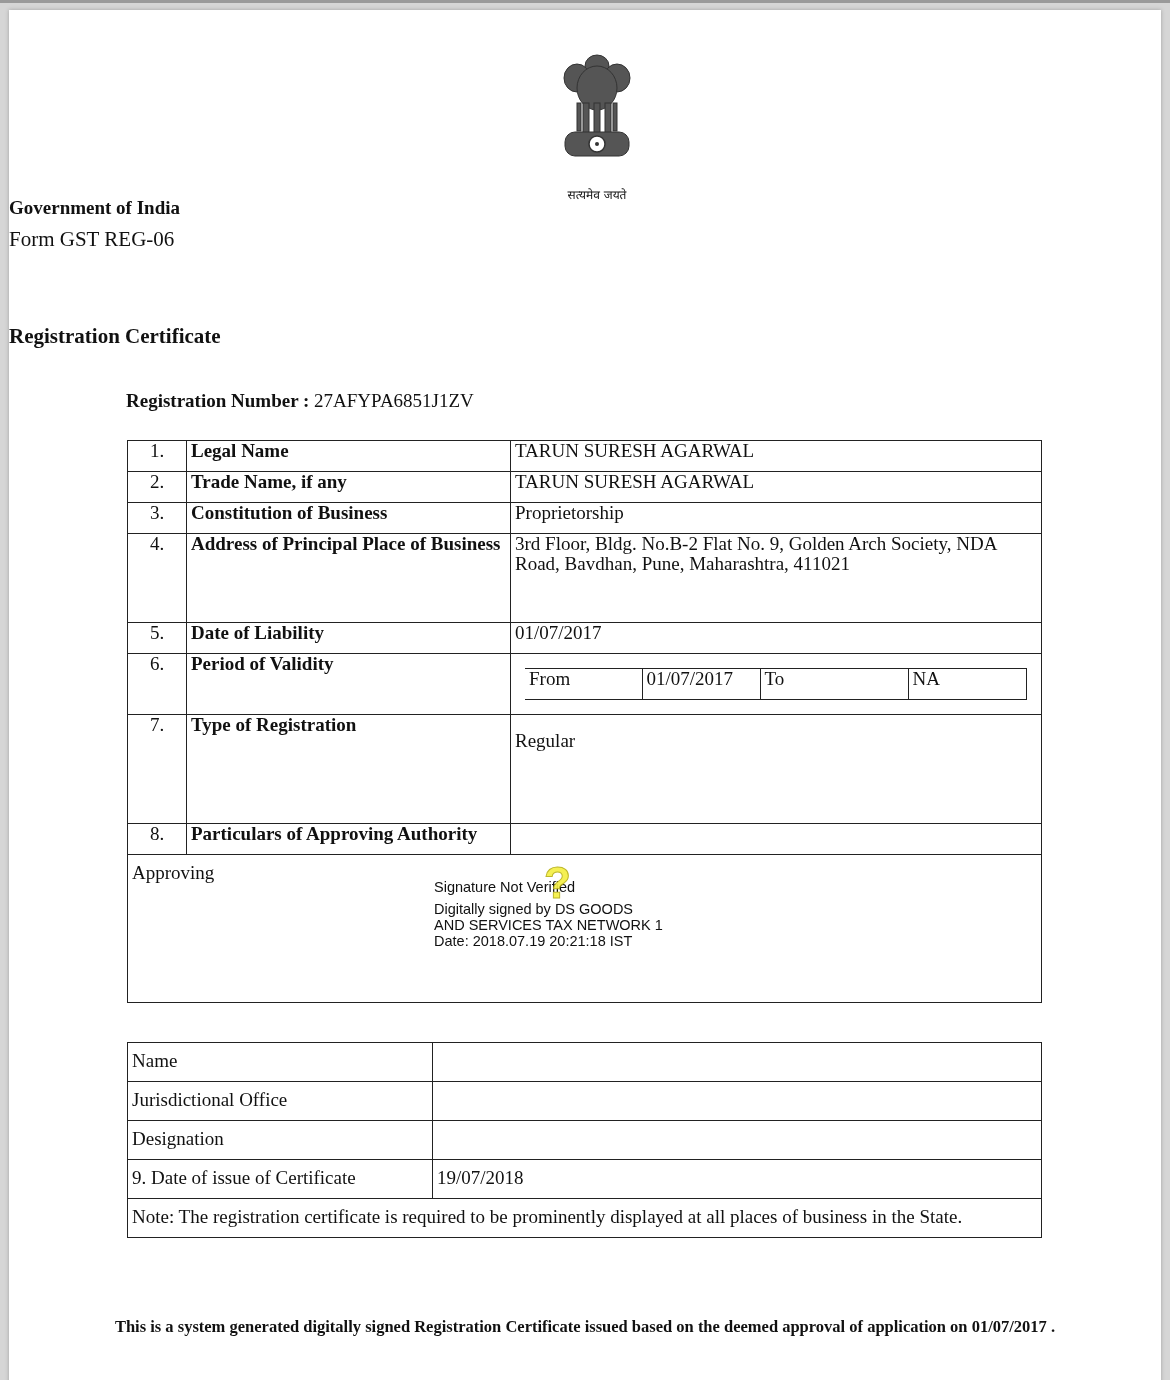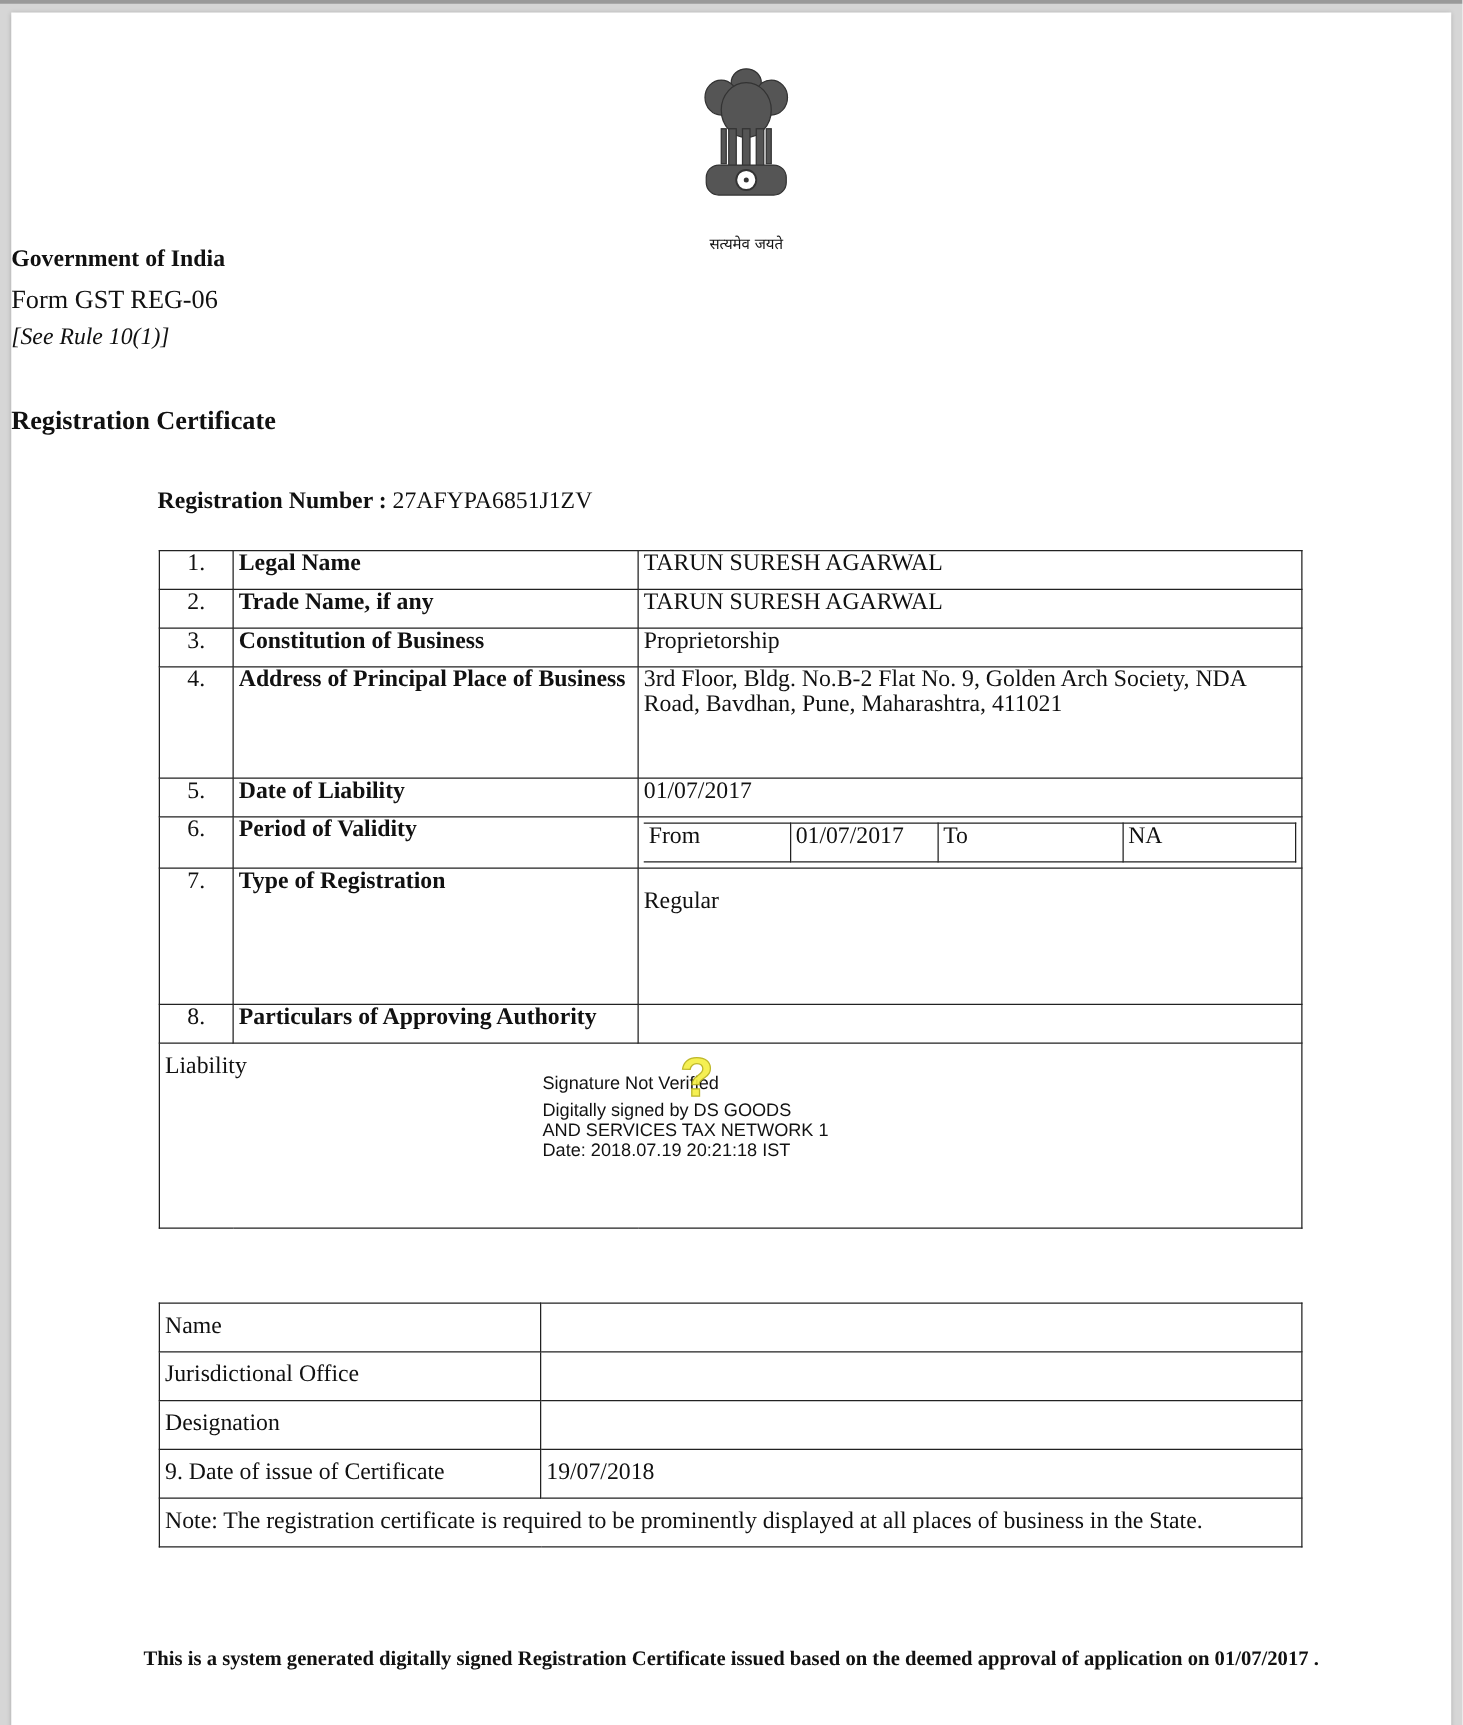--- a/index.html
+++ b/index.html
@@ -82,21 +82,20 @@
         <rect x="18" y="84" width="64" height="24" rx="10"></rect>
       </g>
       <circle cx="50" cy="96" r="8" fill="#fff" stroke="#333" stroke-width="1.5"></circle>
       <circle cx="50" cy="96" r="2" fill="#333"></circle>
     </svg>
     <div class="motto">सत्यमेव जयते</div>
   </div>
 
   <div class="center gov">Government of India</div>
   <div class="center form">Form GST REG-06</div>
-  <div class="center rule">[See Rule 10(1)]</div>
   <div class="center cert">Registration Certificate</div>
 
   <div class="regno">
     <b>Registration Number :</b>
     <span>27AFYPA6851J1ZV</span>
   </div>
 
   <table class="main">
     <colgroup>
         <col style="width:59px">
@@ -125,21 +124,21 @@
       <td class="pad">3rd Floor, Bldg. No.B-2 Flat No. 9, Golden Arch Society, NDA Road, Bavdhan, Pune, Maharashtra, 411021</td>
     </tr>
     <tr class="h38">
       <td class="c-num pad">5.</td>
       <td class="c-lbl pad">Date of Liability</td>
       <td class="pad">01/07/2017</td>
     </tr>
     <tr>
       <td class="c-num pad">6.</td>
       <td class="c-lbl pad">Period of Validity</td>
-      <td style="padding:4px">
+      <td style="padding:14px">
         <table class="sub">
           <colgroup>
                 <col style="width:117px">
                 <col style="width:118px">
                 <col style="width:148px">
                 <col>
               </colgroup>
           <tbody>
                 <tr>
             <td>From</td>
@@ -160,21 +159,21 @@
       </td>
     </tr>
     <tr class="h38">
       <td class="c-num pad">8.</td>
       <td class="c-lbl pad">Particulars of Approving Authority</td>
       <td class="pad"></td>
     </tr>
     <tr>
       <td colspan="3" style="padding:0">
         <div class="sigbox">
-          <div style="position:absolute; left:4px; top:8px;">Liability</div>
+          <div style="position:absolute; left:4px; top:8px;">Approving</div>
           <div class="sigtext">
             <div class="l1">Signature Not Verified</div>
             <div>Digitally signed by DS GOODS</div>
             <div>AND SERVICES TAX NETWORK 1</div>
             <div>Date: 2018.07.19 20:21:18 IST</div>
             <div class="qmark">?</div>
           </div>
         </div>
       </td>
     </tr>

